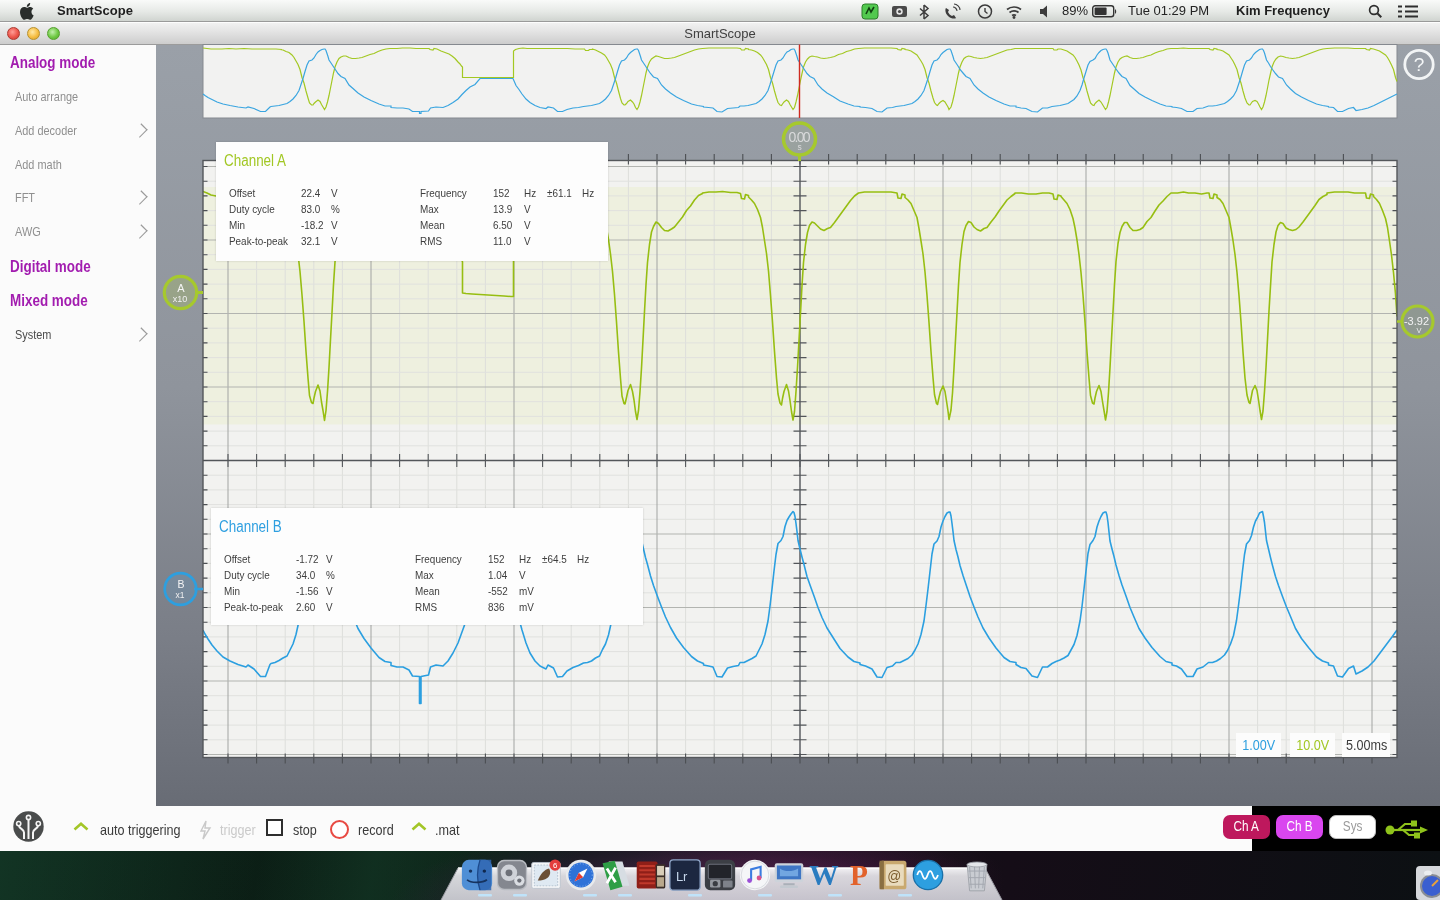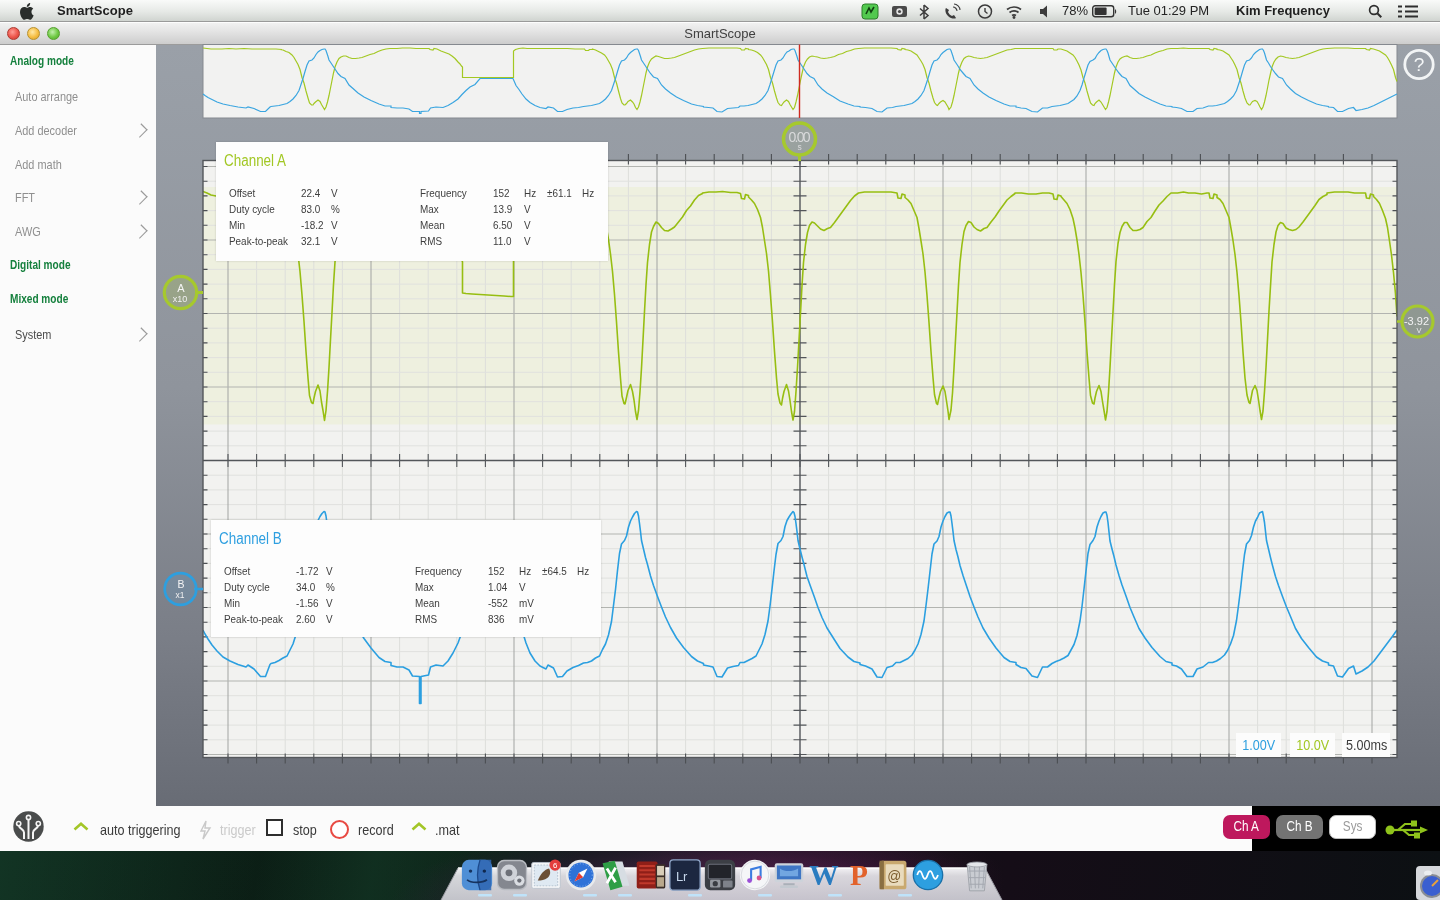--- a/index.html
+++ b/index.html
@@ -10,21 +10,21 @@
 
 #menubar{left:0;top:0;width:1440px;height:22px;background:linear-gradient(#f9faf9 0%,#e6e9e6 55%,#d0d4d0 100%);border-bottom:1px solid #9a9a9a}
 #menubar .mtext{position:absolute;top:3px;font-size:13px;color:#242424}
 
 #titlebar{left:0;top:22px;width:1440px;height:23px;background:linear-gradient(#f3f3f3 0%,#e3e3e3 45%,#cdcdcd 100%);border-bottom:1px solid #9b9b9b;box-shadow:inset 0 1px 0 #fdfdfd}
 #titlebar .title{position:absolute;left:0;right:0;top:4px;text-align:center;font-size:13px;color:#404040}
 .tl{position:absolute;top:26.5px;width:13px;height:13px;border-radius:50%}
 
 #backdrop{left:156px;top:45px;width:1284px;height:761px;background:linear-gradient(#9aa0a8 0%,#8f949c 45%,#7a7e87 78%,#686c75 100%)}
 #sidebar{left:0;top:45px;width:156px;height:761px;background:#fbfbfb}
-.side-h{position:absolute;left:10px;font-size:12px;font-weight:bold;color:#15803d}
+.side-h{position:absolute;left:10px;font-size:16px;font-weight:bold;color:#a21caf}
 .side-i{position:absolute;left:15px;font-size:13px;color:#8f8f8f}
 .chev{position:absolute;width:9px;height:9px;border-top:1.8px solid #9a9a9a;border-right:1.8px solid #9a9a9a;transform:rotate(45deg) scaleY(1.25)}
 
 .panel{position:absolute;background:#fdfdfd;box-shadow:0 0 2px rgba(0,0,0,.18)}
 .ptitle{position:absolute;left:8px;top:9.5px;font-size:16px}
 .mrow{position:absolute;font-size:11.8px;color:#3e3e3e}
 
 #botbar{left:0;top:806px;width:1252px;height:45px;background:#fbfbfb}
 #botbar .bt{position:absolute;top:14.5px;font-size:15px;color:#3a3a3a}
 .chbtn{position:absolute;top:9px;width:47px;height:23.5px;border-radius:7px;color:#fff;font-size:14px;text-align:center;line-height:23.5px}
@@ -57,21 +57,21 @@
  <path d="M93 4c2 0 4 2 4 4M94 1c3 0 6 3 6 6" stroke="#3c3c3c" stroke-width="1.1" fill="none"></path>
 
  <circle cx="125" cy="8.5" r="6.5" fill="none" stroke="#3c3c3c" stroke-width="1.5"></circle>
  <path d="M125 5v3.5l2.5 2" stroke="#3c3c3c" stroke-width="1.4" fill="none"></path>
 
  <path d="M147 6.5a11 11 0 0 1 14 0M149.5 9.5a7.5 7.5 0 0 1 9 0M152 12.5a4 4 0 0 1 4 0" stroke="#3c3c3c" stroke-width="1.7" fill="none"></path>
  <circle cx="154" cy="14.5" r="1.4" fill="#3c3c3c"></circle>
 
  <path d="M180 6h3l4-3.5v12L183 11h-3z" fill="#3c3c3c"></path>
 </svg>
-<div class="mtext" style="left:1062px">78%</div>
+<div class="mtext" style="left:1062px">89%</div>
 <svg class="abs" style="left:1092px;top:5px" width="26" height="13" viewBox="0 0 26 13">
  <rect x="0.7" y="0.7" width="21" height="11" rx="2.5" fill="none" stroke="#333" stroke-width="1.4"></rect>
  <rect x="2.6" y="2.6" width="12" height="7.4" rx="1" fill="#333"></rect>
  <path d="M23 4.2v4.6c1.6-0.3 1.6-4.3 0-4.6z" fill="#333"></path>
 </svg>
 <div class="mtext" style="left:1128px">Tue 01:29 PM</div>
 <div class="mtext" style="left:1236px;font-weight:bold;color:#1f1f1f">Kim Frequency</div>
 <svg class="abs" style="left:1368px;top:4px" width="15" height="15" viewBox="0 0 15 15">
  <circle cx="6" cy="6" r="4.4" fill="none" stroke="#2e2e2e" stroke-width="1.7"></circle>
  <path d="M9.3 9.3l4 4" stroke="#2e2e2e" stroke-width="2"></path>
@@ -182,21 +182,21 @@
 <div class="mrow" style="left:204px;top:75.8px"><span class="cond">Mean</span></div>
 <div class="mrow" style="left:277px;top:75.8px"><span class="cond">6.50</span></div>
 <div class="mrow" style="left:308px;top:75.8px"><span class="cond">V</span></div>
 <div class="mrow" style="left:13px;top:91.7px"><span class="cond">Peak-to-peak</span></div>
 <div class="mrow" style="left:85px;top:91.7px"><span class="cond">32.1</span></div>
 <div class="mrow" style="left:115px;top:91.7px"><span class="cond">V</span></div>
 <div class="mrow" style="left:204px;top:91.7px"><span class="cond">RMS</span></div>
 <div class="mrow" style="left:277px;top:91.7px"><span class="cond">11.0</span></div>
 <div class="mrow" style="left:308px;top:91.7px"><span class="cond">V</span></div>
 </div>
-<div class="panel" style="left:211px;top:520px;width:390px;height:117px">
+<div class="panel" style="left:211px;top:508px;width:432px;height:117px">
 <div class="ptitle" style="color:#2e9fe0"><span class="cond">Channel B</span></div>
 <div class="mrow" style="left:13px;top:44.0px"><span class="cond">Offset</span></div>
 <div class="mrow" style="left:85px;top:44.0px"><span class="cond">-1.72</span></div>
 <div class="mrow" style="left:115px;top:44.0px"><span class="cond">V</span></div>
 <div class="mrow" style="left:204px;top:44.0px"><span class="cond">Frequency</span></div>
 <div class="mrow" style="left:277px;top:44.0px"><span class="cond">152</span></div>
 <div class="mrow" style="left:308px;top:44.0px"><span class="cond">Hz</span></div>
 <div class="mrow" style="left:331px;top:44.0px"><span class="cond">±64.5</span></div>
 <div class="mrow" style="left:366px;top:44.0px"><span class="cond">Hz</span></div>
 <div class="mrow" style="left:13px;top:59.9px"><span class="cond">Duty cycle</span></div>
@@ -245,21 +245,21 @@
 <div class="bt" style="left:220px;color:#cacaca"><span class="cond">trigger</span></div>
 <div class="abs" style="left:266px;top:13px;width:17px;height:17px;border:2px solid #2e2e2e;background:#fff"></div>
 <div class="bt" style="left:293px"><span class="cond">stop</span></div>
 <div class="abs" style="left:330px;top:14px;width:19px;height:19px;border:2.5px solid #e84a43;border-radius:50%;background:#fff"></div>
 <div class="bt" style="left:358px"><span class="cond">record</span></div>
 <svg class="abs" style="left:411px;top:15.5px" width="16" height="9" viewBox="0 0 16 9">
 <path d="M1.5 7.5L8 1.8l6.5 5.7" stroke="#a3c627" stroke-width="2.6" fill="none"></path>
 </svg>
 <div class="bt" style="left:435px"><span class="cond">.mat</span></div>
 <div class="chbtn" style="left:1223px;background:#be185d"><span class="condc">Ch A</span></div>
-<div class="chbtn" style="left:1276px;background:#737373"><span class="condc">Ch B</span></div>
+<div class="chbtn" style="left:1276px;background:#d946ef"><span class="condc">Ch B</span></div>
 <div class="chbtn" style="left:1329px;background:#fff;border:1.5px solid #bcbcbc;color:#9b9b9b;line-height:21px"><span class="condc">Sys</span></div>
 <svg class="abs" style="left:1384px;top:11px" width="46" height="26" viewBox="0 0 46 26">
 <g stroke="#8fc31b" stroke-width="2.2" fill="none">
 <path d="M7 13h30"></path>
 <path d="M14 13l7-6h6"></path>
 <path d="M19 13l6 5h5"></path>
 </g>
 <circle cx="6" cy="13" r="4.5" fill="#8fc31b"></circle>
 <rect x="27" y="3.5" width="6" height="6" fill="#8fc31b"></rect>
 <rect x="30" y="15.5" width="6" height="6" fill="#8fc31b"></rect>

